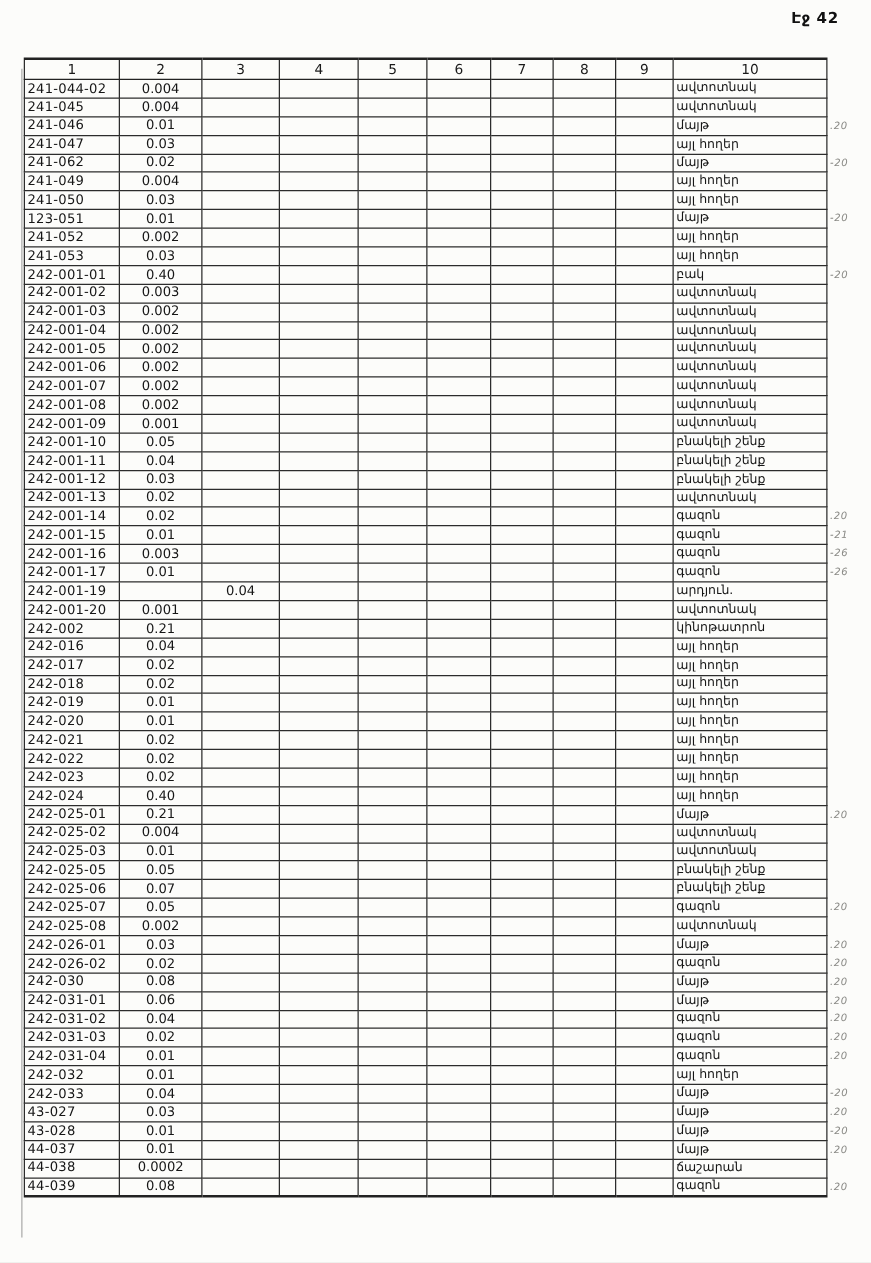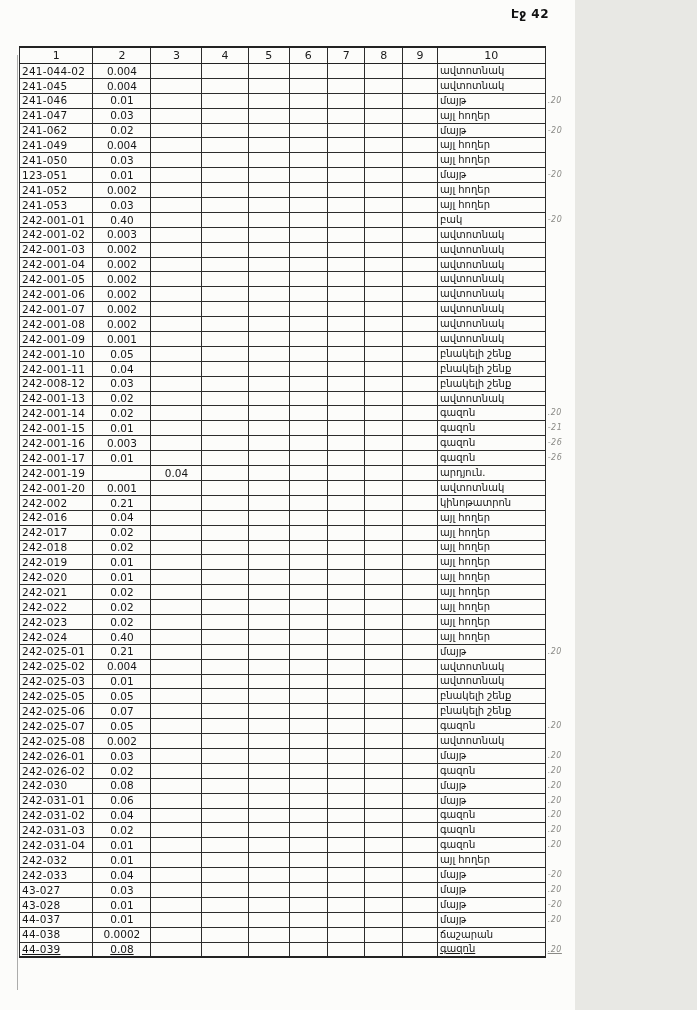--- a/index.html
+++ b/index.html
@@ -1,17 +1,17 @@
 <!DOCTYPE html>
 <html><head>
 <meta charset="utf-8">
 <style>
   html,body{margin:0;padding:0;background:#e8e8e4;}
   .page{
-    position:relative;width:575px;height:1010px;background:#fcfcfa;
+    position:relative;width:697px;height:1010px;background:#fcfcfa;
     font-family:"DejaVu Sans",sans-serif;color:#161616;overflow:hidden;
   }
   .page-label{
     position:absolute;top:7px;right:26px;font-size:12px;font-weight:bold;
     letter-spacing:0.5px;color:#111;
   }
   .scan-edge{
     position:absolute;left:17px;top:55px;width:1px;height:935px;background:#6a6a6a;opacity:.55;
   }
   table.doc{
@@ -29,21 +29,21 @@
     border-top:2px solid #222;border-bottom:1.5px solid #222;
   }
   table.doc td{height:13.9px;}
   td.c1{text-align:left;padding-left:3px;letter-spacing:0.2px;}
   td.c2,td.c3{text-align:center;}
   td.c4,td.c5,td.c6,td.c7,td.c8,td.c9{text-align:center;}
   td.c10{text-align:left;padding-left:3px;font-size:10px;}
   td.c1{border-left:2px solid #222;}
   th:first-child{border-left:2px solid #222;}
   td.c10,th.h10{border-right:2px solid #222;}
-  tr:last-child td{border-bottom:2px solid #222;text-decoration:underline;}
+  tr:last-child td{border-bottom:2px solid #222;}
   th.markcol, td.markcol{border:none !important;background:transparent;}
   td.markcol{
     font-size:8px;color:#8a8a86;text-align:left;padding-left:7px;
     font-style:italic;letter-spacing:0.5px;
   }
 </style>
 </head>
 <body>
 
 <div class="page">
@@ -347,21 +347,21 @@
           <td class="c4"></td>
           <td class="c5"></td>
           <td class="c6"></td>
           <td class="c7"></td>
           <td class="c8"></td>
           <td class="c9"></td>
           <td class="c10">բնակելի շենք</td>
           <td class="markcol"></td>
         </tr>
         <tr>
-          <td class="c1">242-008-12</td>
+          <td class="c1">242-001-12</td>
           <td class="c2">0.03</td>
           <td class="c3"></td>
           <td class="c4"></td>
           <td class="c5"></td>
           <td class="c6"></td>
           <td class="c7"></td>
           <td class="c8"></td>
           <td class="c9"></td>
           <td class="c10">բնակելի շենք</td>
           <td class="markcol"></td>

